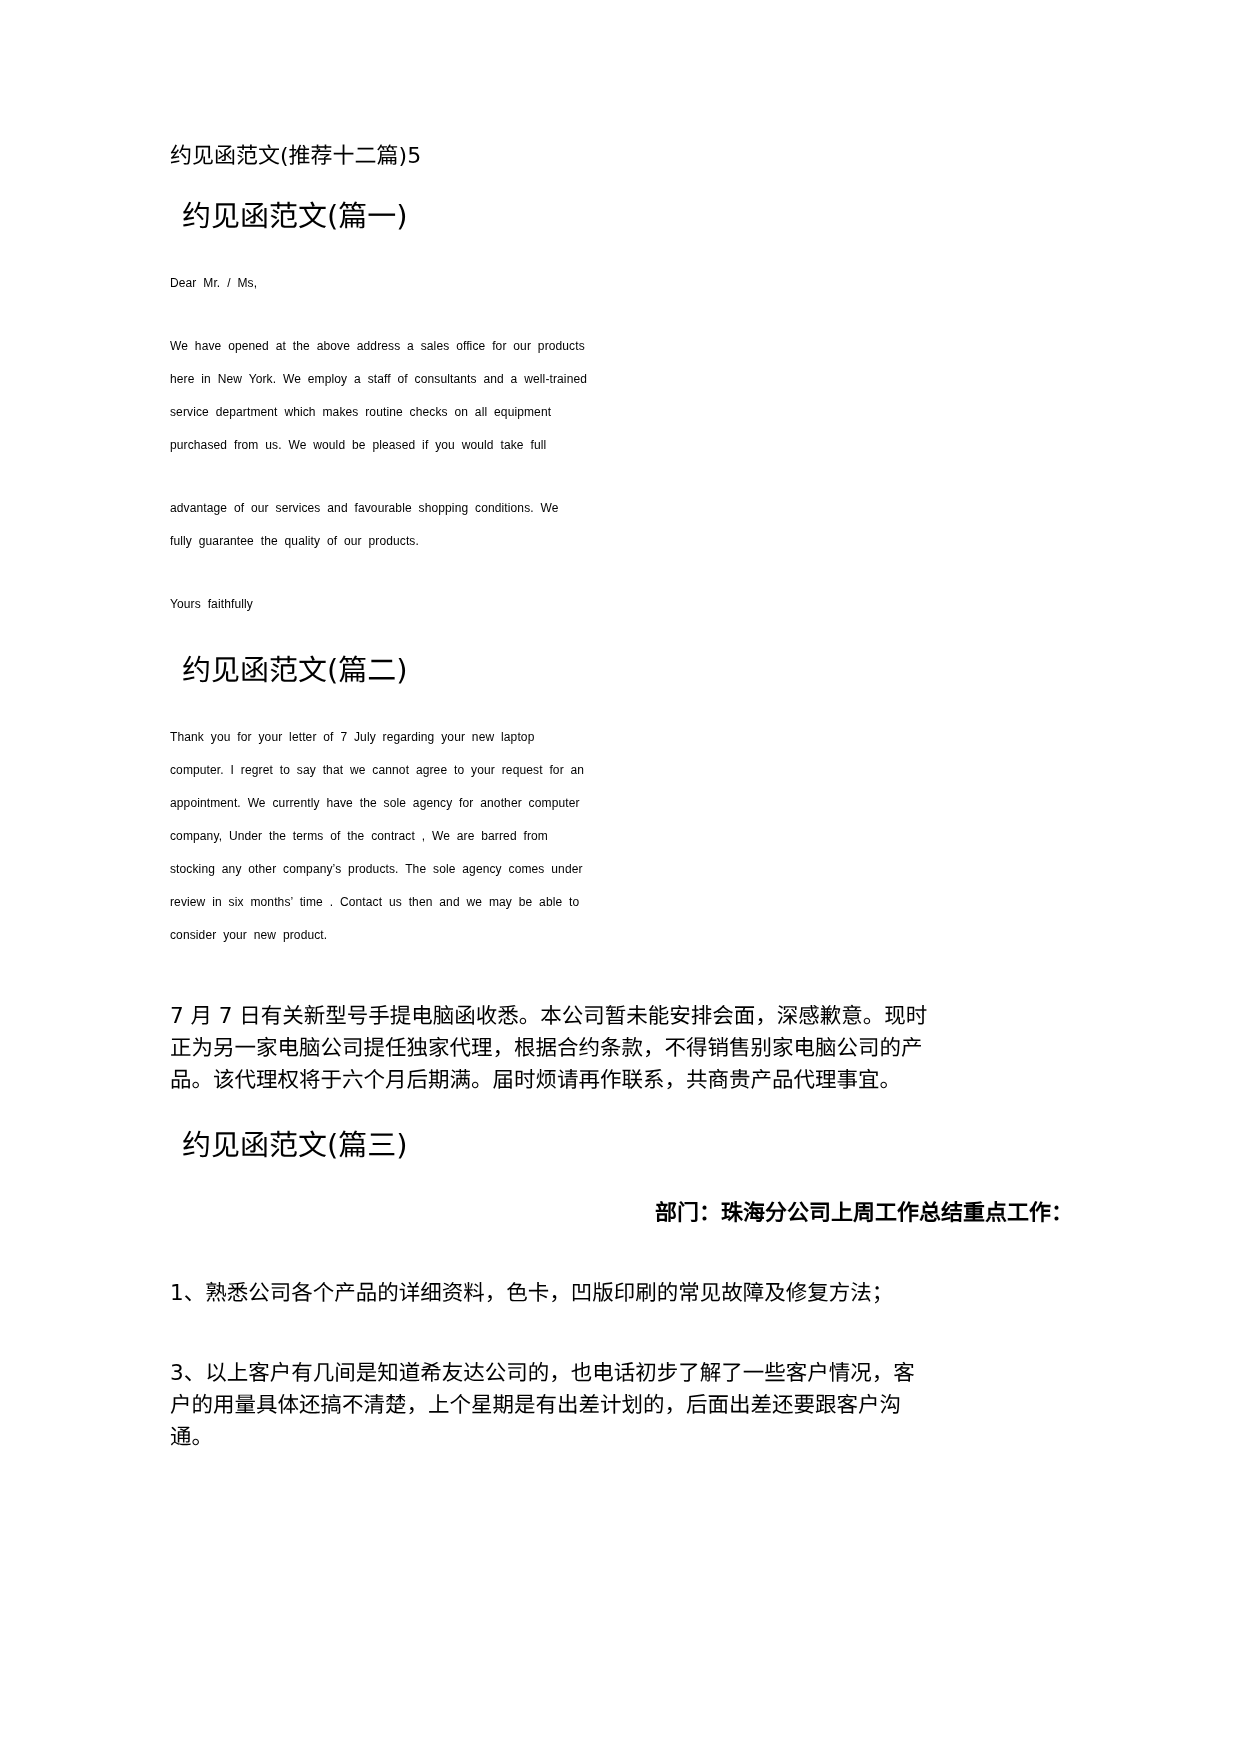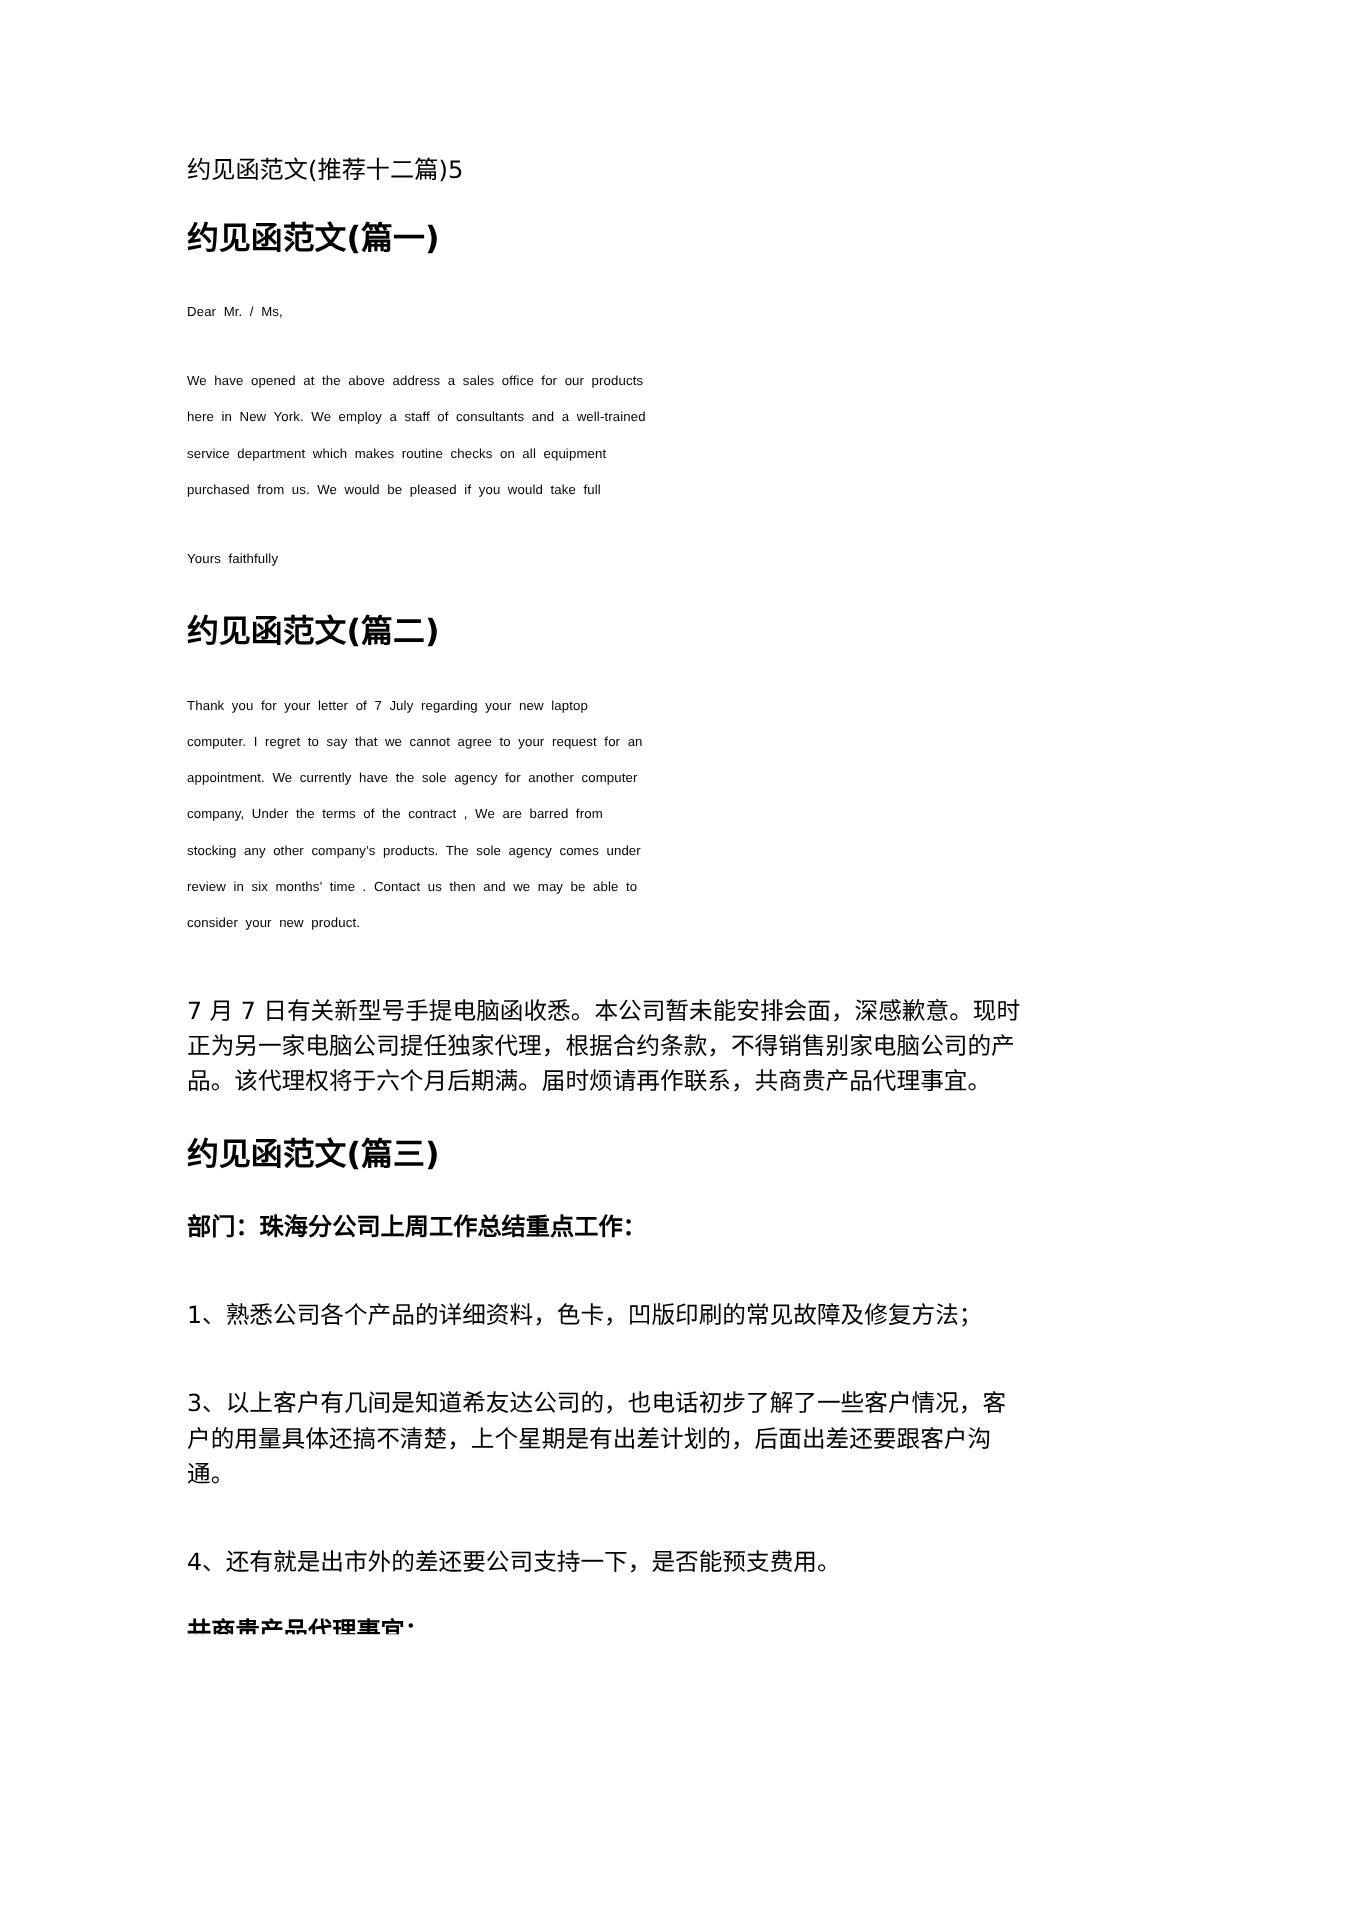--- a/index.html
+++ b/index.html
@@ -17,22 +17,22 @@
   }
   .intro-line {
     font-size: 22px;
     line-height: 31px;
     margin: 0;
     font-weight: 400;
   }
   .section-title {
     font-size: 29px;
     line-height: 38px;
-    font-weight: 700;
-    margin: 26px 0 32px 0;
+    font-weight: 400;
+    margin: 26px 0 32px 12px;
   }
   .para {
     margin: 30px 0;
     white-space: pre-line;
   }
   .en {
     font-family: Liberation Sans, sans-serif;
     font-size: 12px;
     line-height: 33px;
     word-spacing: 0.28em;
@@ -41,38 +41,41 @@
   .zh {
     font-size: 21.5px;
     line-height: 32px;
     margin-top: 48px;
   }
   .subhead {
     font-size: 22px;
     line-height: 33px;
     font-weight: 700;
     margin: 30px 0;
+    text-align: right;
   }
 </style>
 </head>
 <body>
 
 <div class="page">
 
   <p class="intro-line">约见函范文(推荐十二篇)5</p>
 
   <h2 class="section-title">约见函范文(篇一)</h2>
 
   <p class="para en">Dear Mr. / Ms,</p>
 
   <p class="para en">We have opened at the above address a sales office for our products
 here in New York. We employ a staff of consultants and a well-trained
 service department which makes routine checks on all equipment
 purchased from us. We would be pleased if you would take full</p>
 
+  <p class="para en">advantage of our services and favourable shopping conditions. We
+fully guarantee the quality of our products.</p>
 
   <p class="para en">Yours faithfully</p>
 
   <h2 class="section-title">约见函范文(篇二)</h2>
 
   <p class="para en">Thank you for your letter of 7 July regarding your new laptop
 computer. I regret to say that we cannot agree to your request for an
 appointment. We currently have the sole agency for another computer
 company, Under the terms of the contract , We are barred from
 stocking any other company’s products. The sole agency comes under

